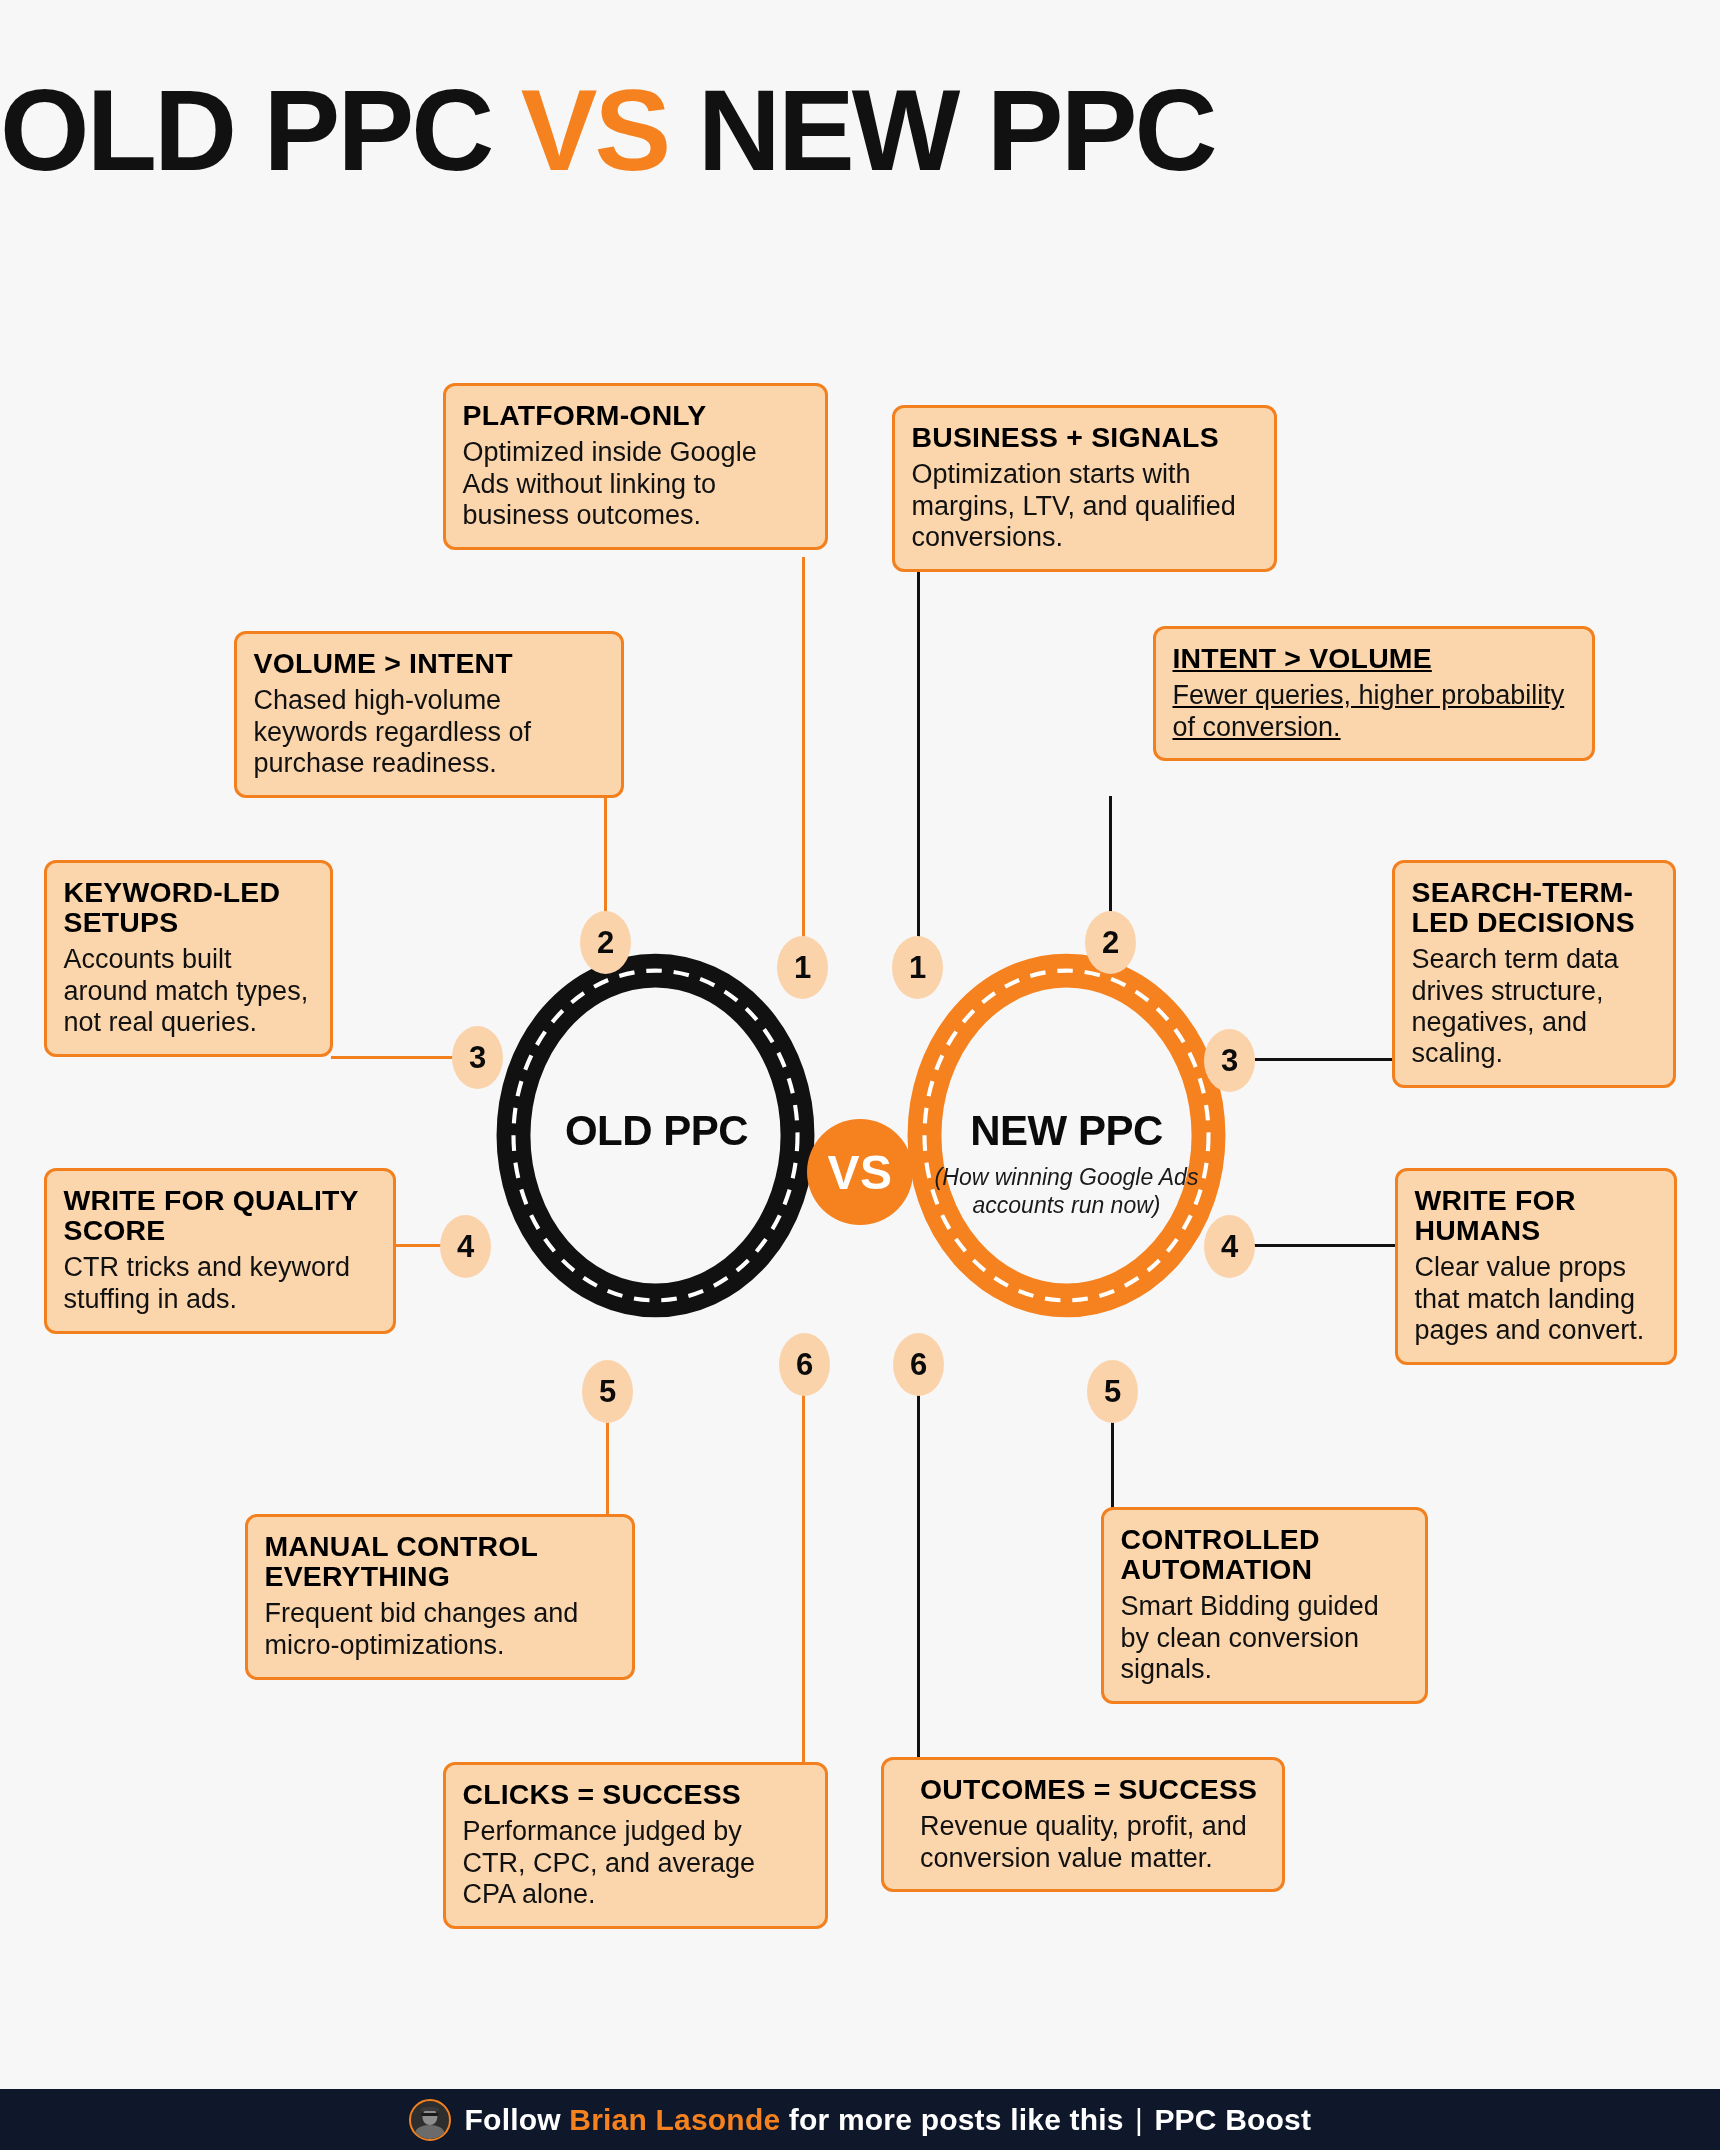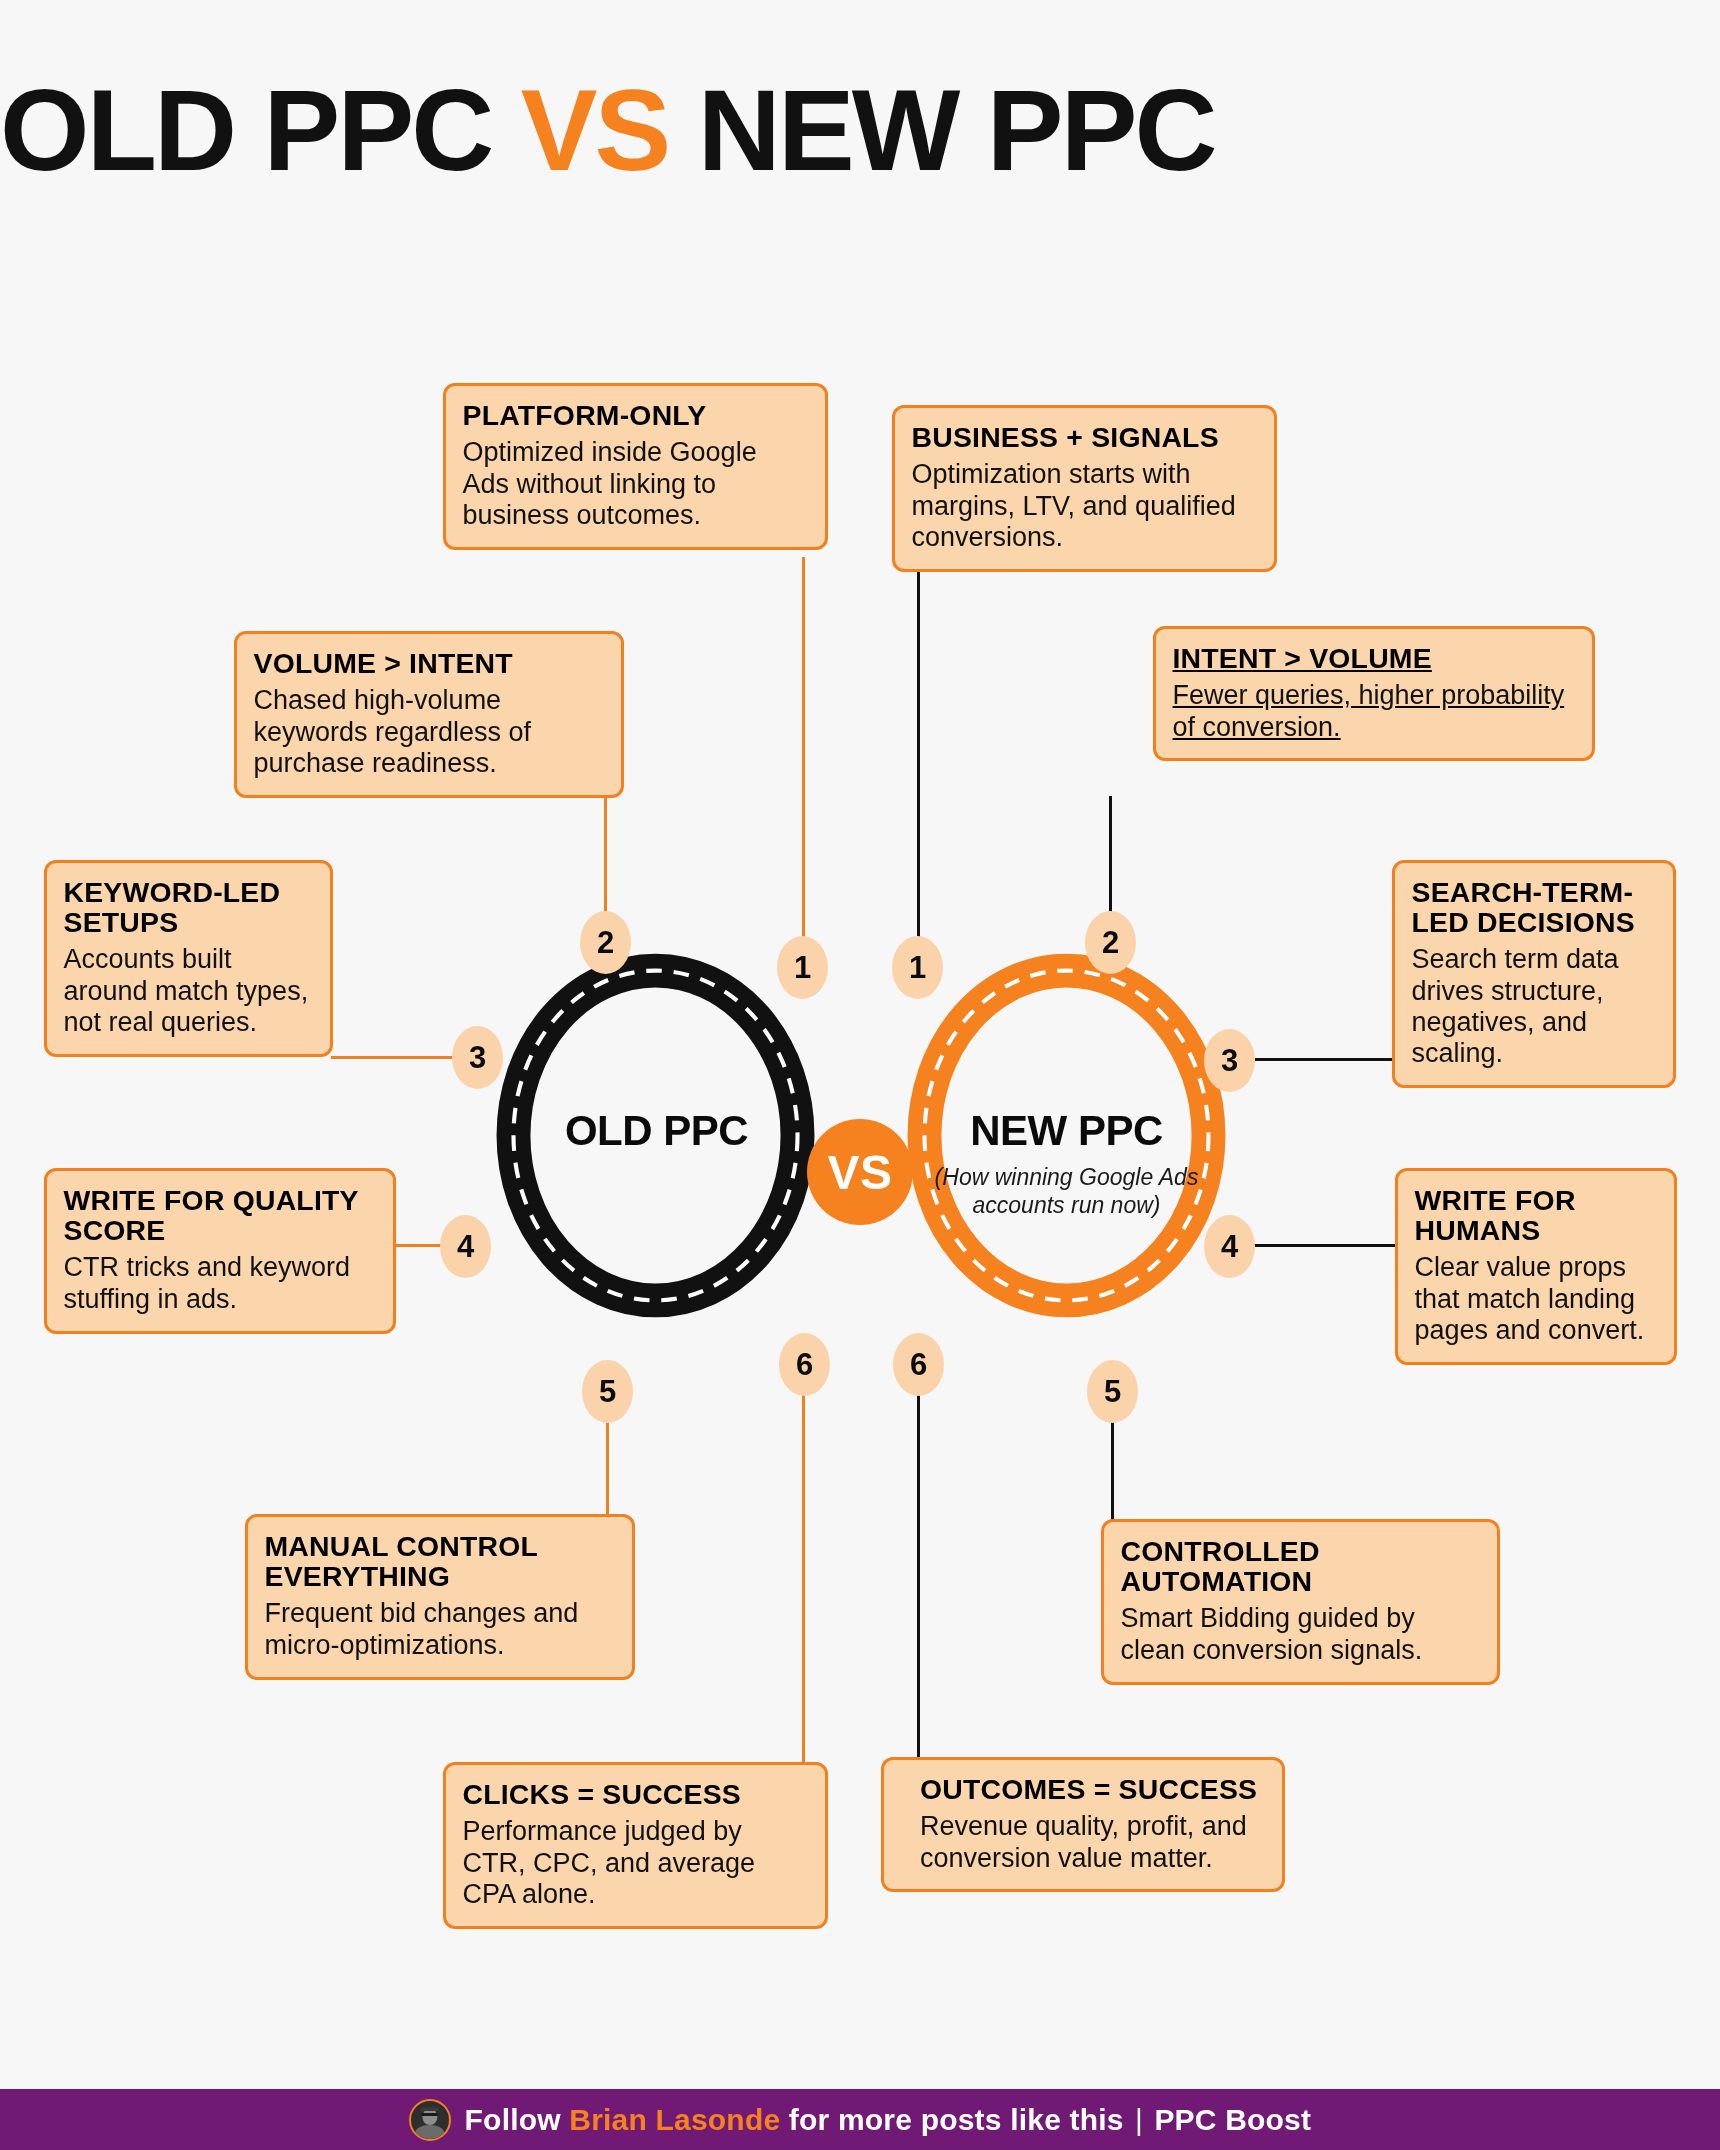--- a/index.html
+++ b/index.html
@@ -81,21 +81,21 @@
     line-height:1;margin-bottom:11px;letter-spacing:-0.5px;
   }
   .ringlabel .rl-s{
     font-size:23px;font-style:italic;color:#1A1A1A;
     line-height:1.22;
   }
 
   
   .footer{
     position:absolute;left:0;bottom:0;width:1720px;height:62px;
-    background:#701a75;
+    background:#0f172a;
     display:flex;align-items:center;justify-content:center;
     z-index:20;
   }
   .avatar{
     width:42px;height:42px;border-radius:50%;
     border:2.3px solid #F2801E;
     box-sizing:border-box;
     margin-right:13.8px;
     overflow:hidden;
     position:relative;
@@ -233,21 +233,21 @@
   <div class="card" style="left:1392px;top:860px;width:284px;">
     <div class="ct">SEARCH-TERM-LED DECISIONS</div>
     <div class="cb">Search term data drives structure, negatives, and scaling.</div>
   </div>
 
   <div class="card" style="left:1395px;top:1168px;width:282px;">
     <div class="ct">WRITE FOR HUMANS</div>
     <div class="cb">Clear value props that match landing pages and convert.</div>
   </div>
 
-  <div class="card" style="left:1101px;top:1507px;width:399px;margin-top:12px;">
+  <div class="card" style="left:1101px;top:1507px;width:327px;">
     <div class="ct">CONTROLLED AUTOMATION</div>
     <div class="cb">Smart Bidding guided by clean conversion signals.</div>
   </div>
 
   <div class="card" style="left:881px;top:1757px;width:404px;padding-left:36px;">
     <div class="ct">OUTCOMES = SUCCESS</div>
     <div class="cb">Revenue quality, profit, and conversion value matter.</div>
   </div>
 
   <div class="badge" style="left:777px;top:936px;">

